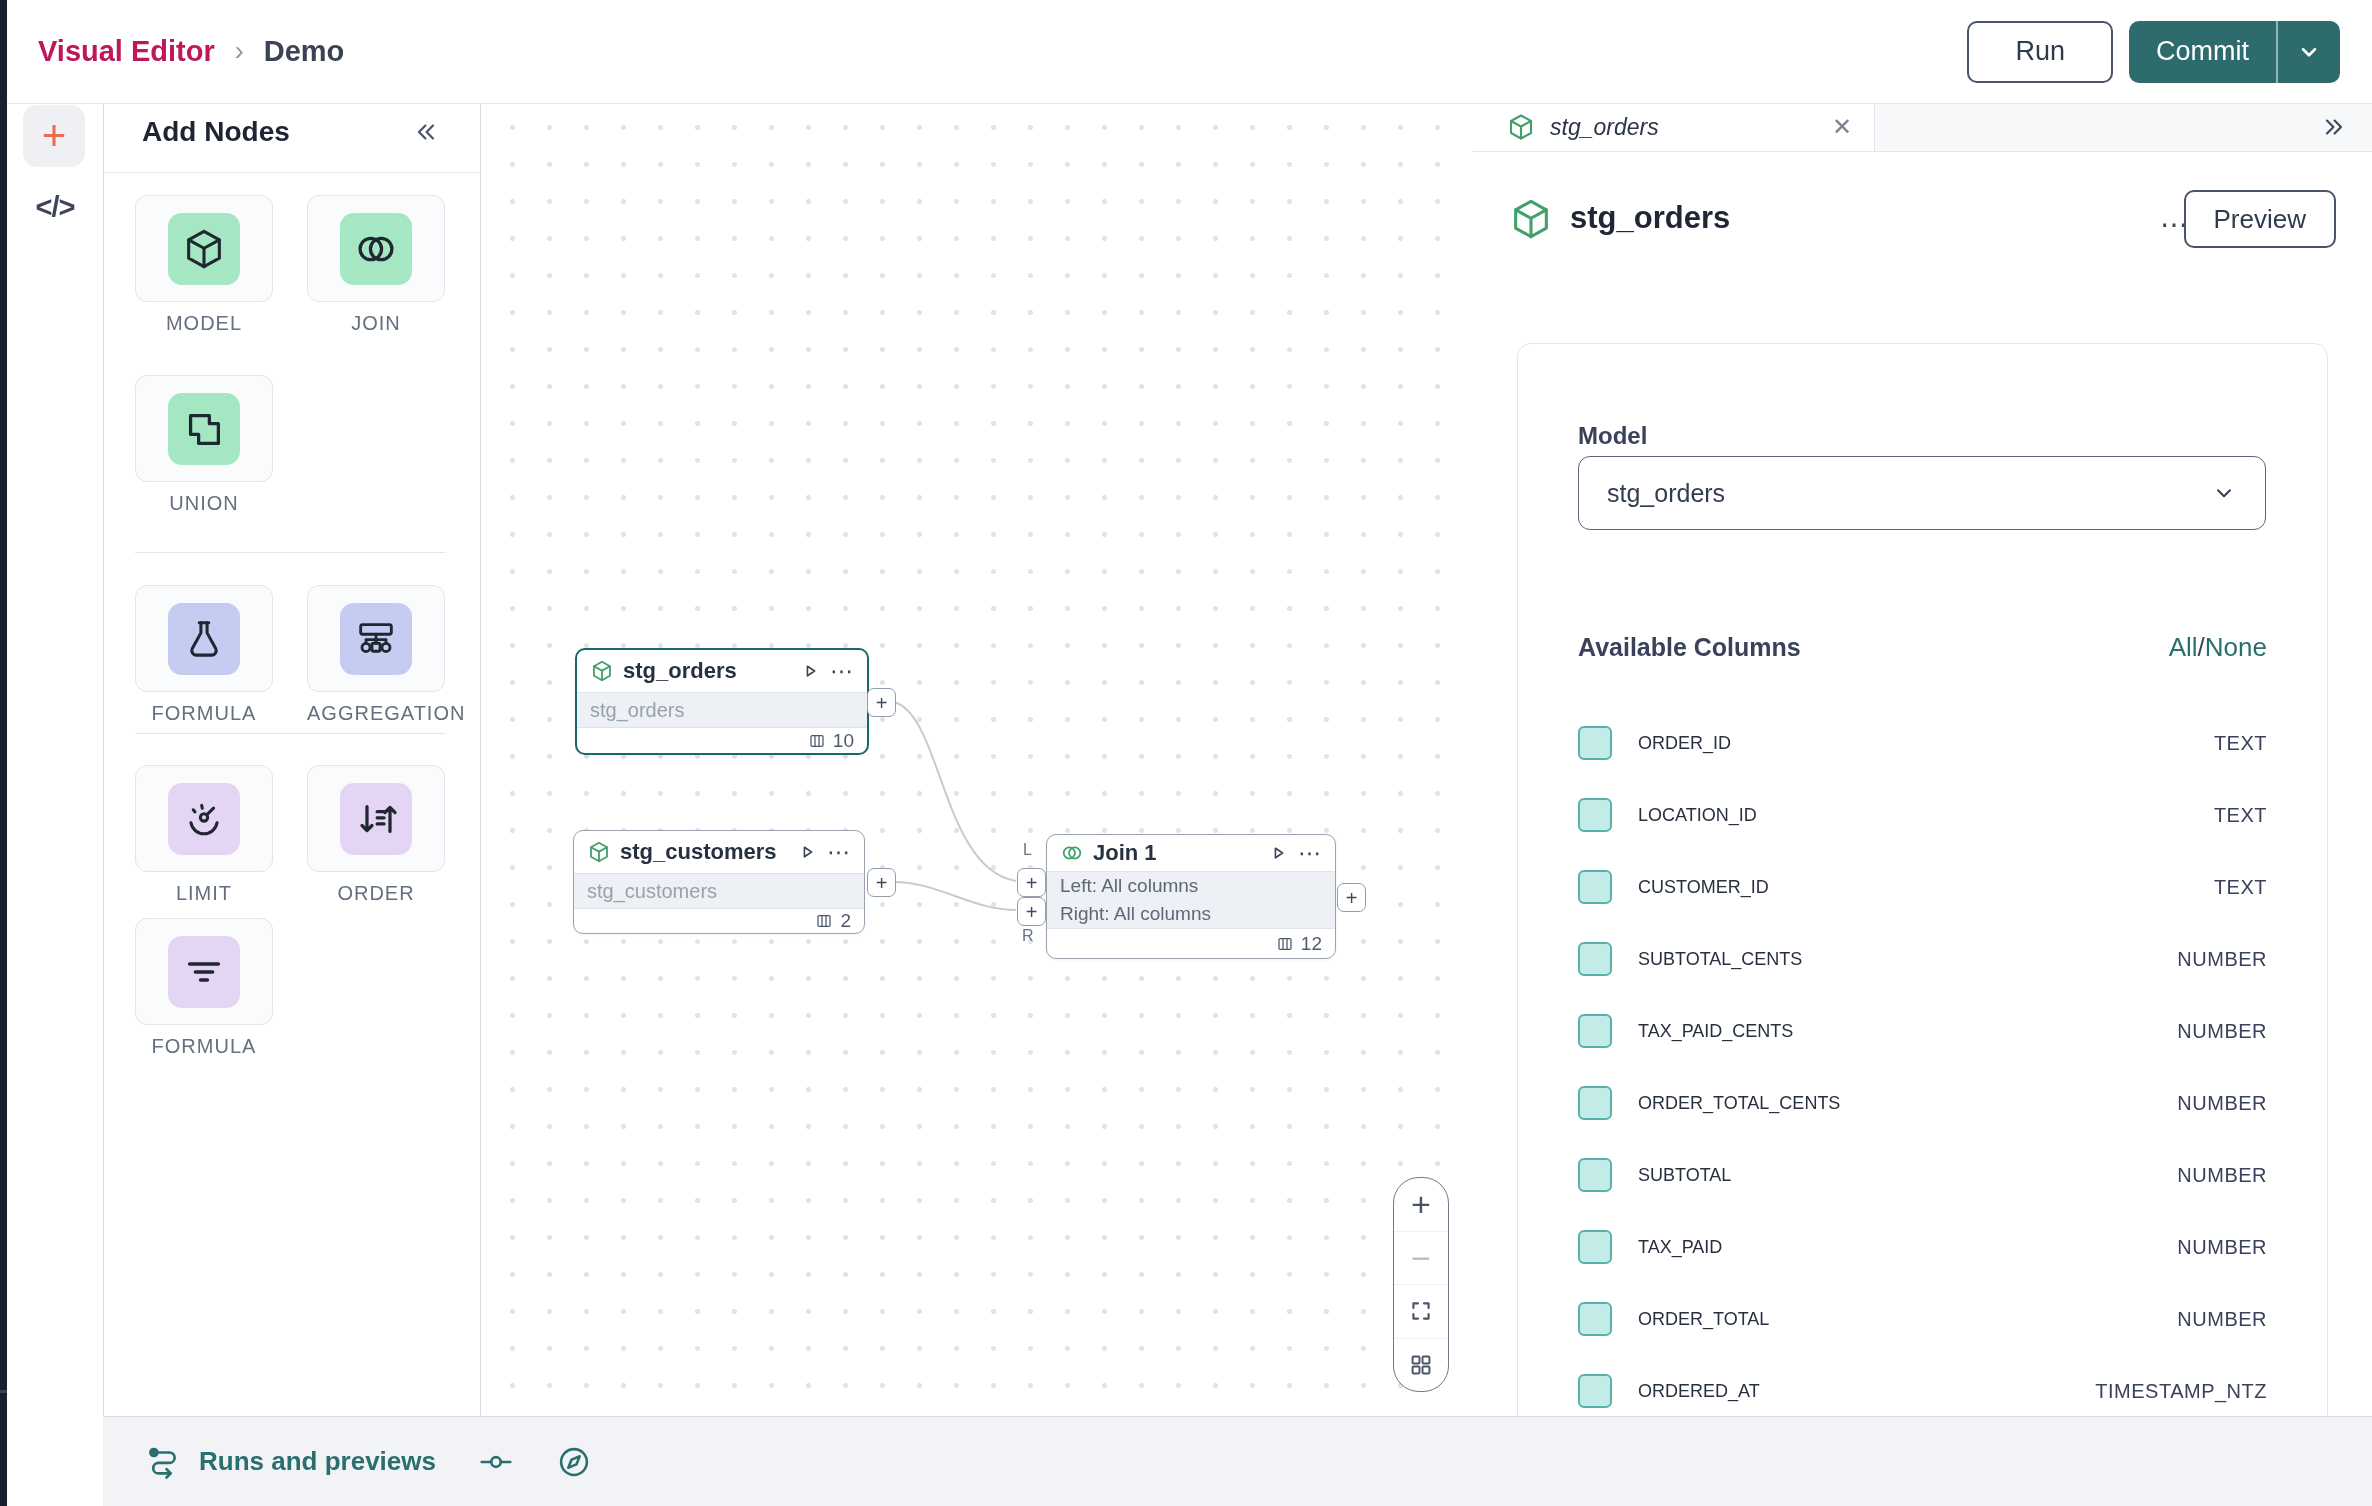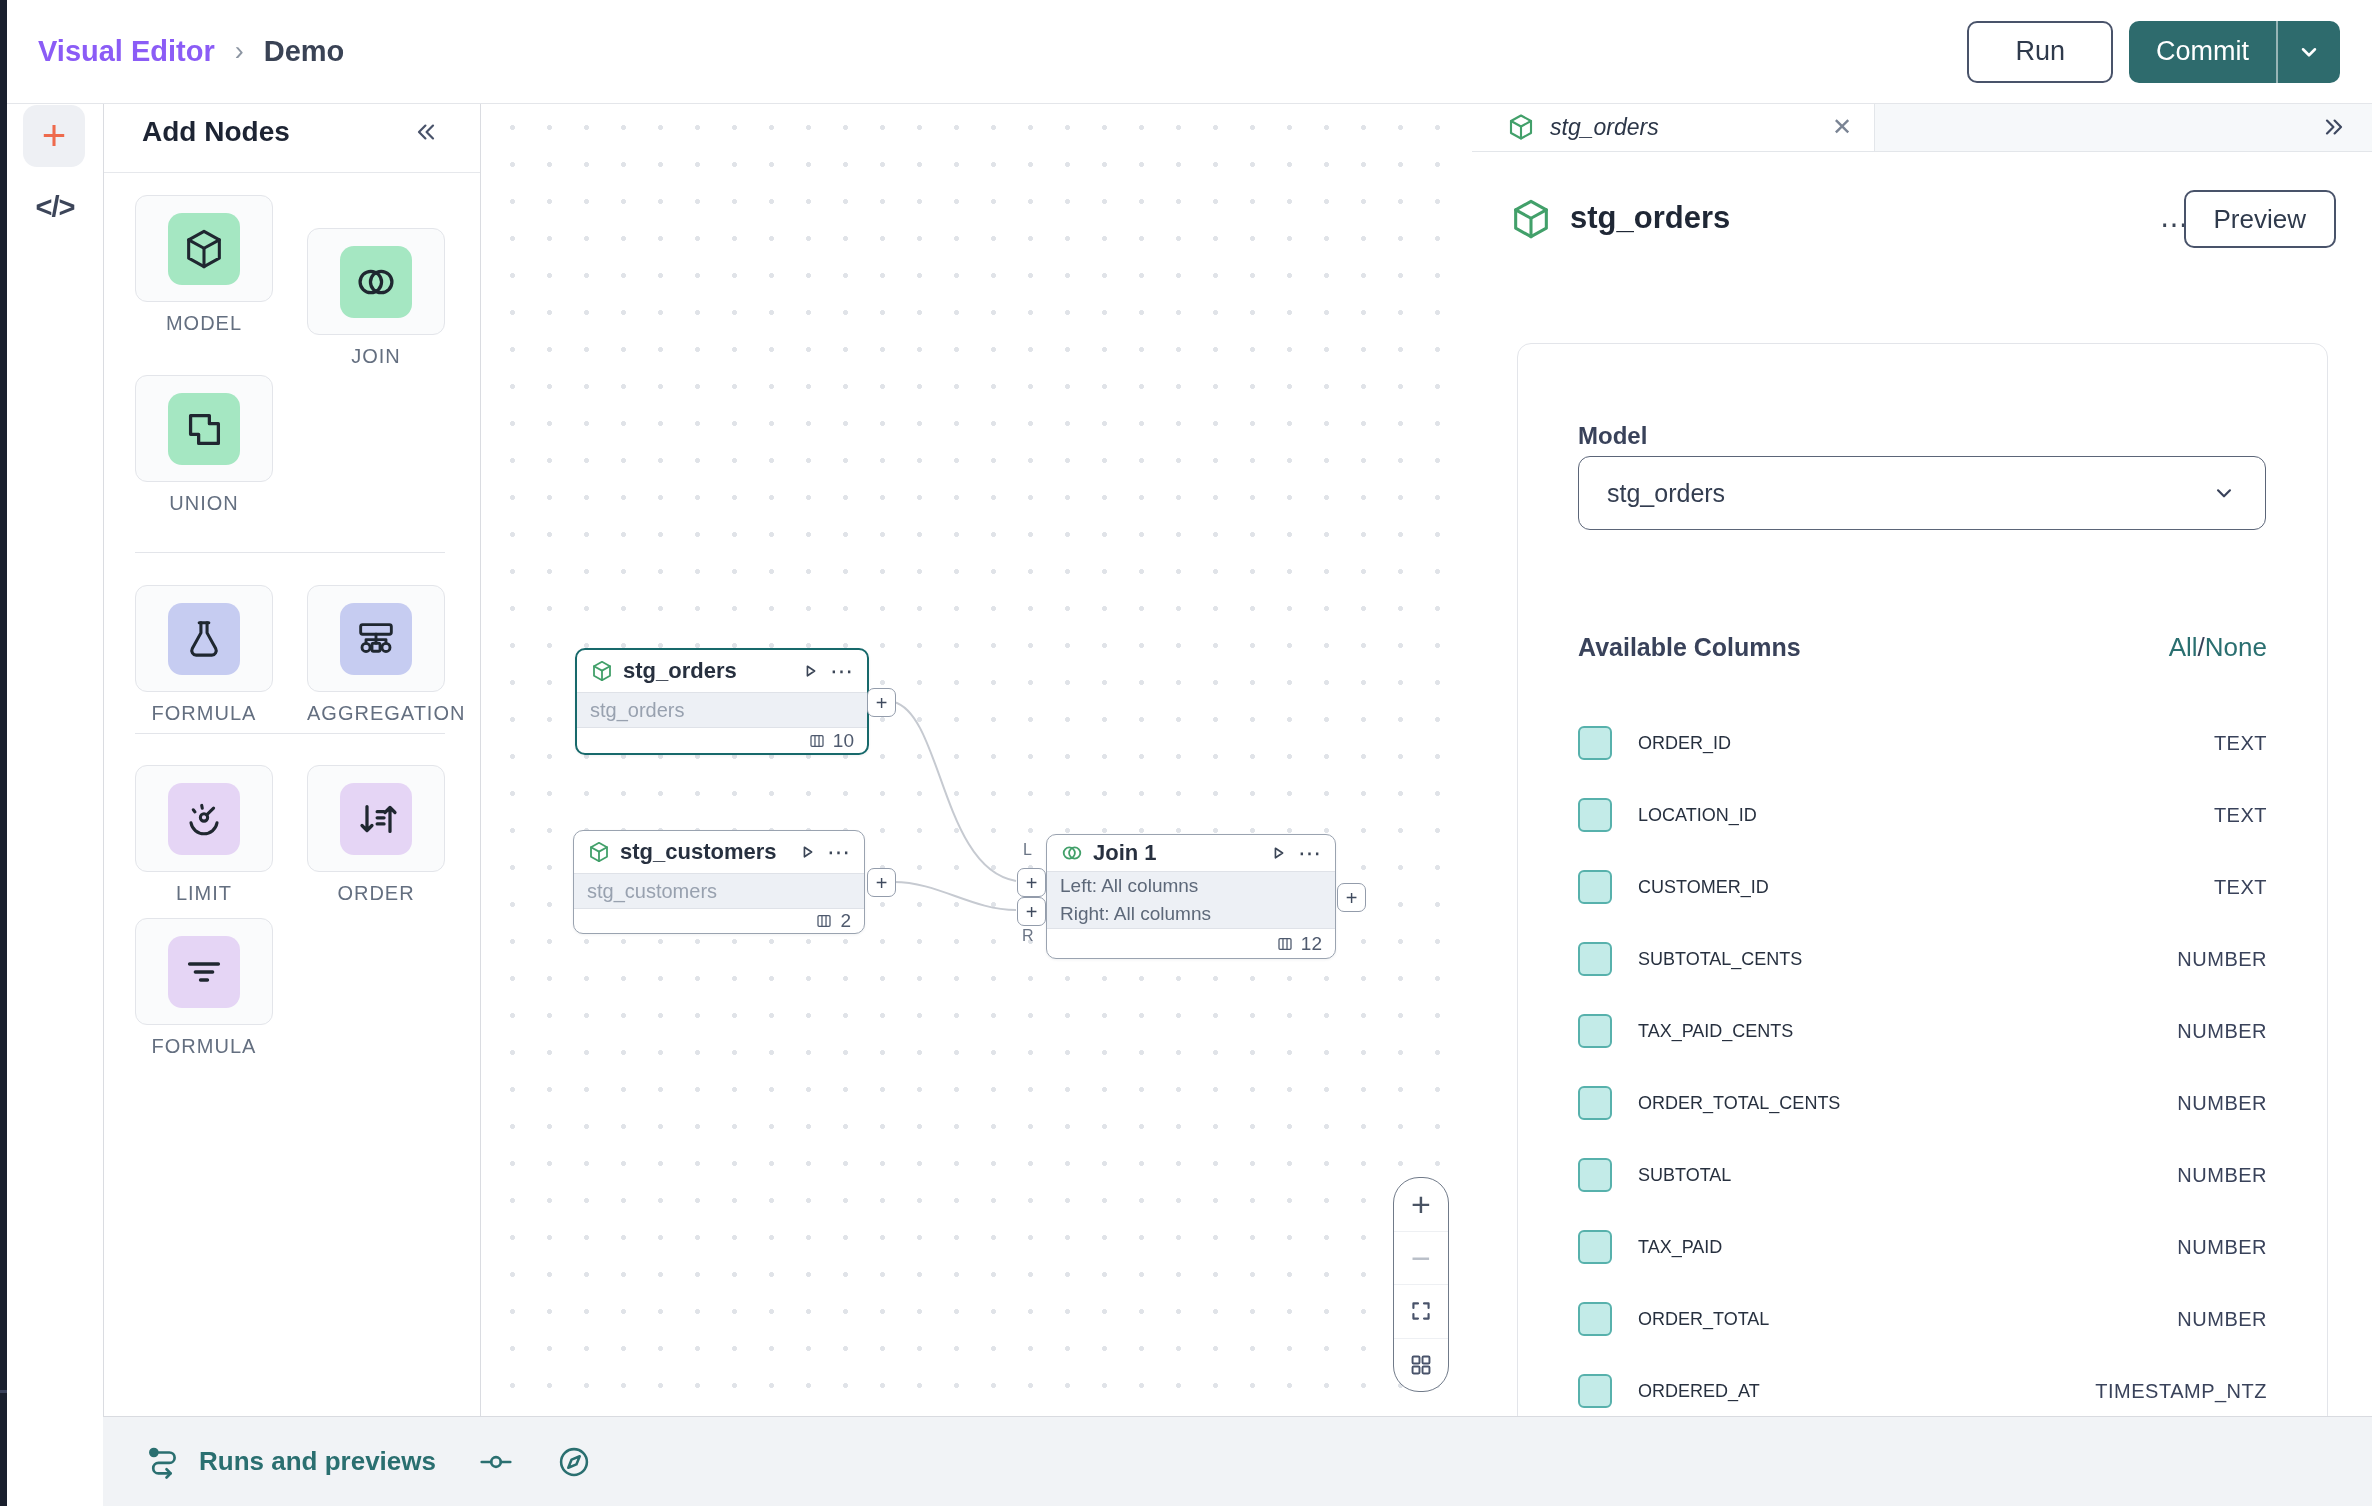--- a/index.html
+++ b/index.html
@@ -9,21 +9,21 @@
   .stroke-ic{fill:none;stroke-linecap:round;stroke-linejoin:round;}
 
   
   .dark-edge{position:absolute;left:0;top:0;width:7px;height:1506px;background:#191f2d;z-index:40;}
   .dark-edge-seam{position:absolute;left:0;top:1390px;width:7px;height:3px;background:#39415a;}
 
   
   .topbar{position:absolute;left:7px;top:0;width:2365px;height:103px;background:#fff;
           border-bottom:1px solid #e4e6ea;z-index:25;}
   .breadcrumb{position:absolute;left:31px;top:0;height:103px;display:flex;align-items:center;gap:20px;}
-  .bc-app{color:#8b5cf6;font-weight:700;font-size:29px;cursor:pointer;}
+  .bc-app{color:#be185d;font-weight:700;font-size:29px;cursor:pointer;}
   .bc-sep{color:#8d96a3;font-size:27px;}
   .bc-page{color:#3a4355;font-weight:700;font-size:29px;}
   .topbar-actions{position:absolute;right:32px;top:0;height:103px;display:flex;align-items:center;gap:16px;}
   .btn-run{height:62px;padding:0 46px;border:2px solid #49536a;border-radius:10px;background:#fff;
            font-size:27px;color:#2f3a4c;display:flex;align-items:center;font-family:inherit;}
   .btn-commit{display:flex;height:62px;border-radius:10px;overflow:hidden;background:#2e6b6d;color:#fff;}
   .commit-main{padding:0 27px;font-size:27px;display:flex;align-items:center;text-align:right;}
   .commit-caret{width:62px;border-left:2px solid rgba(255,255,255,.5);display:flex;align-items:center;justify-content:center;}
 
   
@@ -169,21 +169,21 @@
         <svg width="46" height="46" viewBox="0 0 24 24" class="stroke-ic" style="stroke:#1f2730;stroke-width:1.6;">
               <path d="M12 2.8 20 7.2 V16.8 L12 21.2 4 16.8 V7.2 Z"></path>
               <path d="M4 7.2 12 11.6 20 7.2"></path>
               <path d="M12 11.6 V21.2"></path>
             </svg>
       </div>
         </div>
       <div class="node-card-label">MODEL</div>
     </div>
 
-    <div class="node-card-wrap" style="left:204px;top:92px;margin-top:33px;">
+    <div class="node-card-wrap" style="left:204px;top:92px;">
       <div class="node-card">
           <div class="tile tile-green">
         <svg width="46" height="46" viewBox="0 0 24 24" class="stroke-ic" style="stroke:#1f2730;stroke-width:1.7;">
               <circle cx="9.3" cy="12" r="5.6"></circle>
               <circle cx="14.7" cy="12" r="5.6"></circle>
             </svg>
       </div>
         </div>
       <div class="node-card-label">JOIN</div>
     </div>

